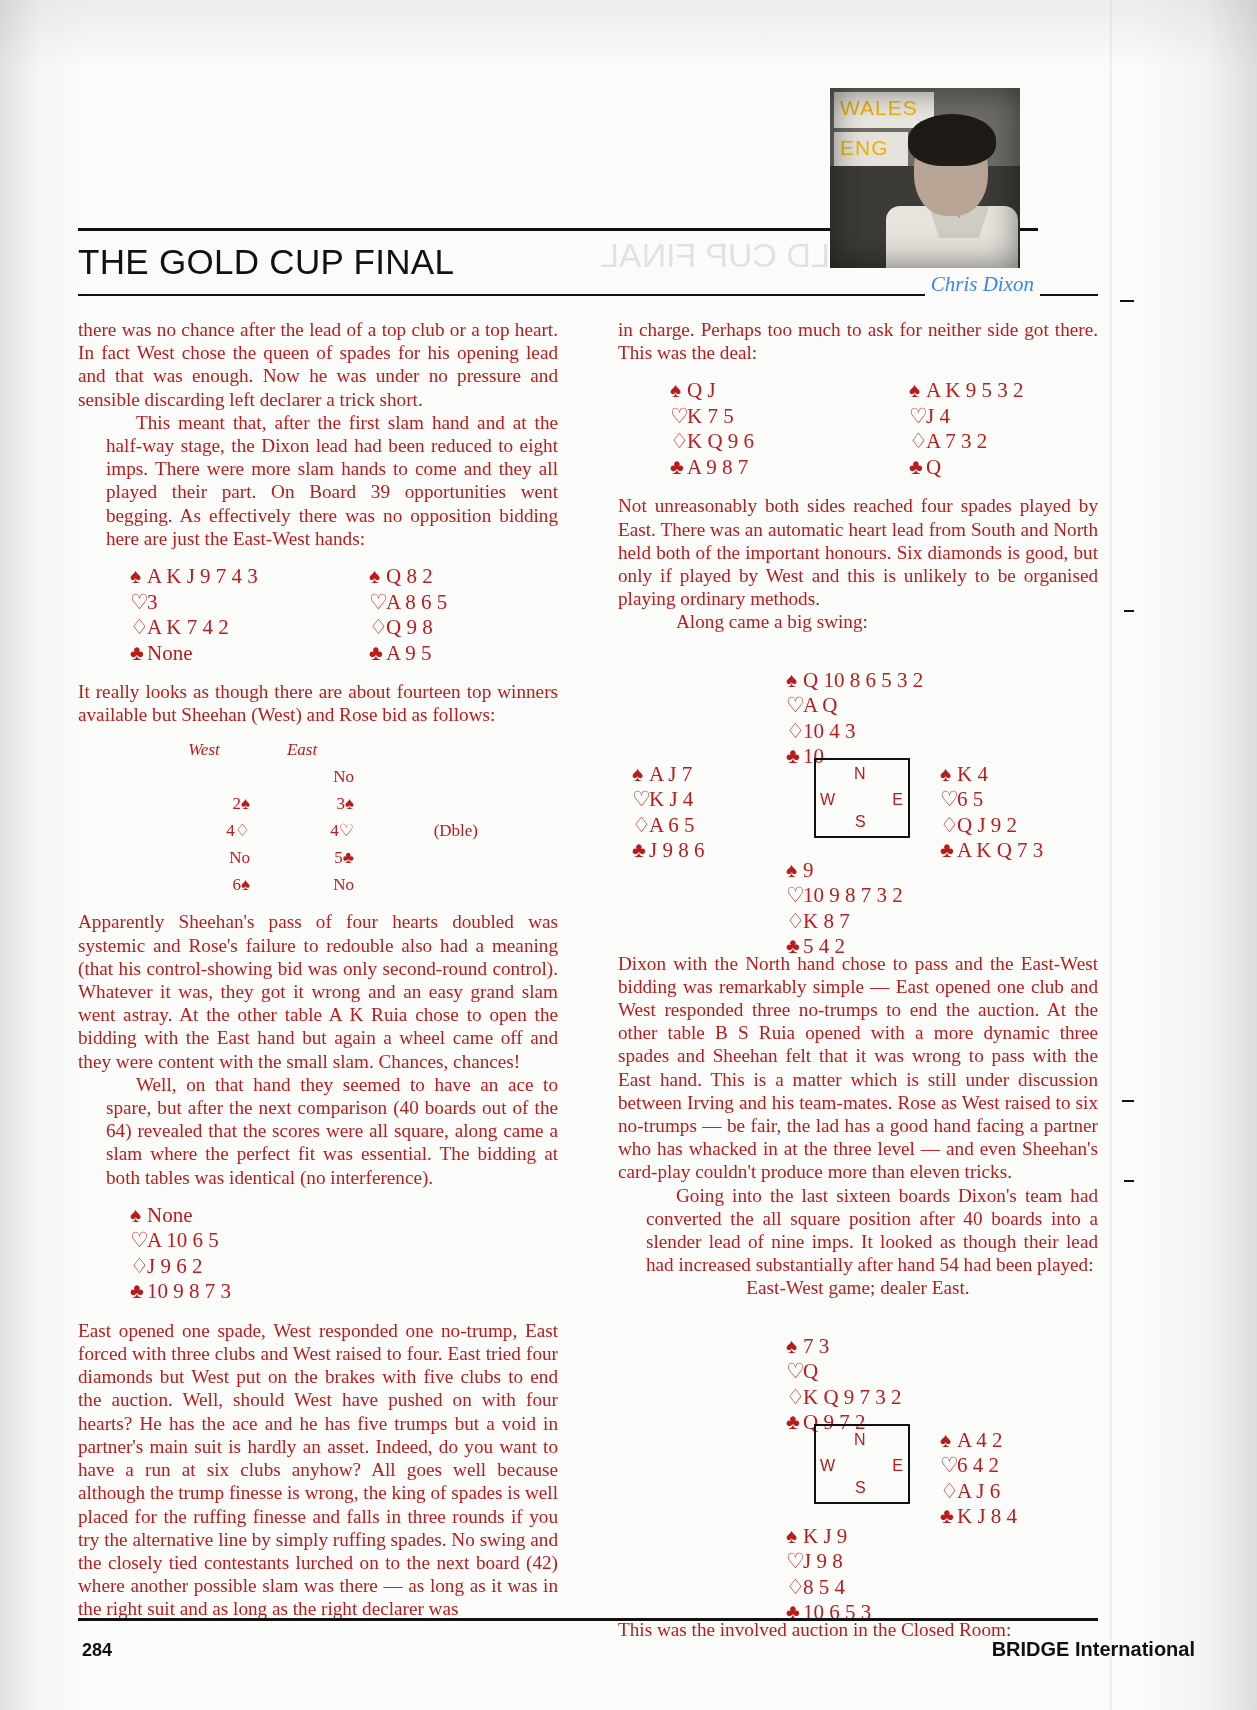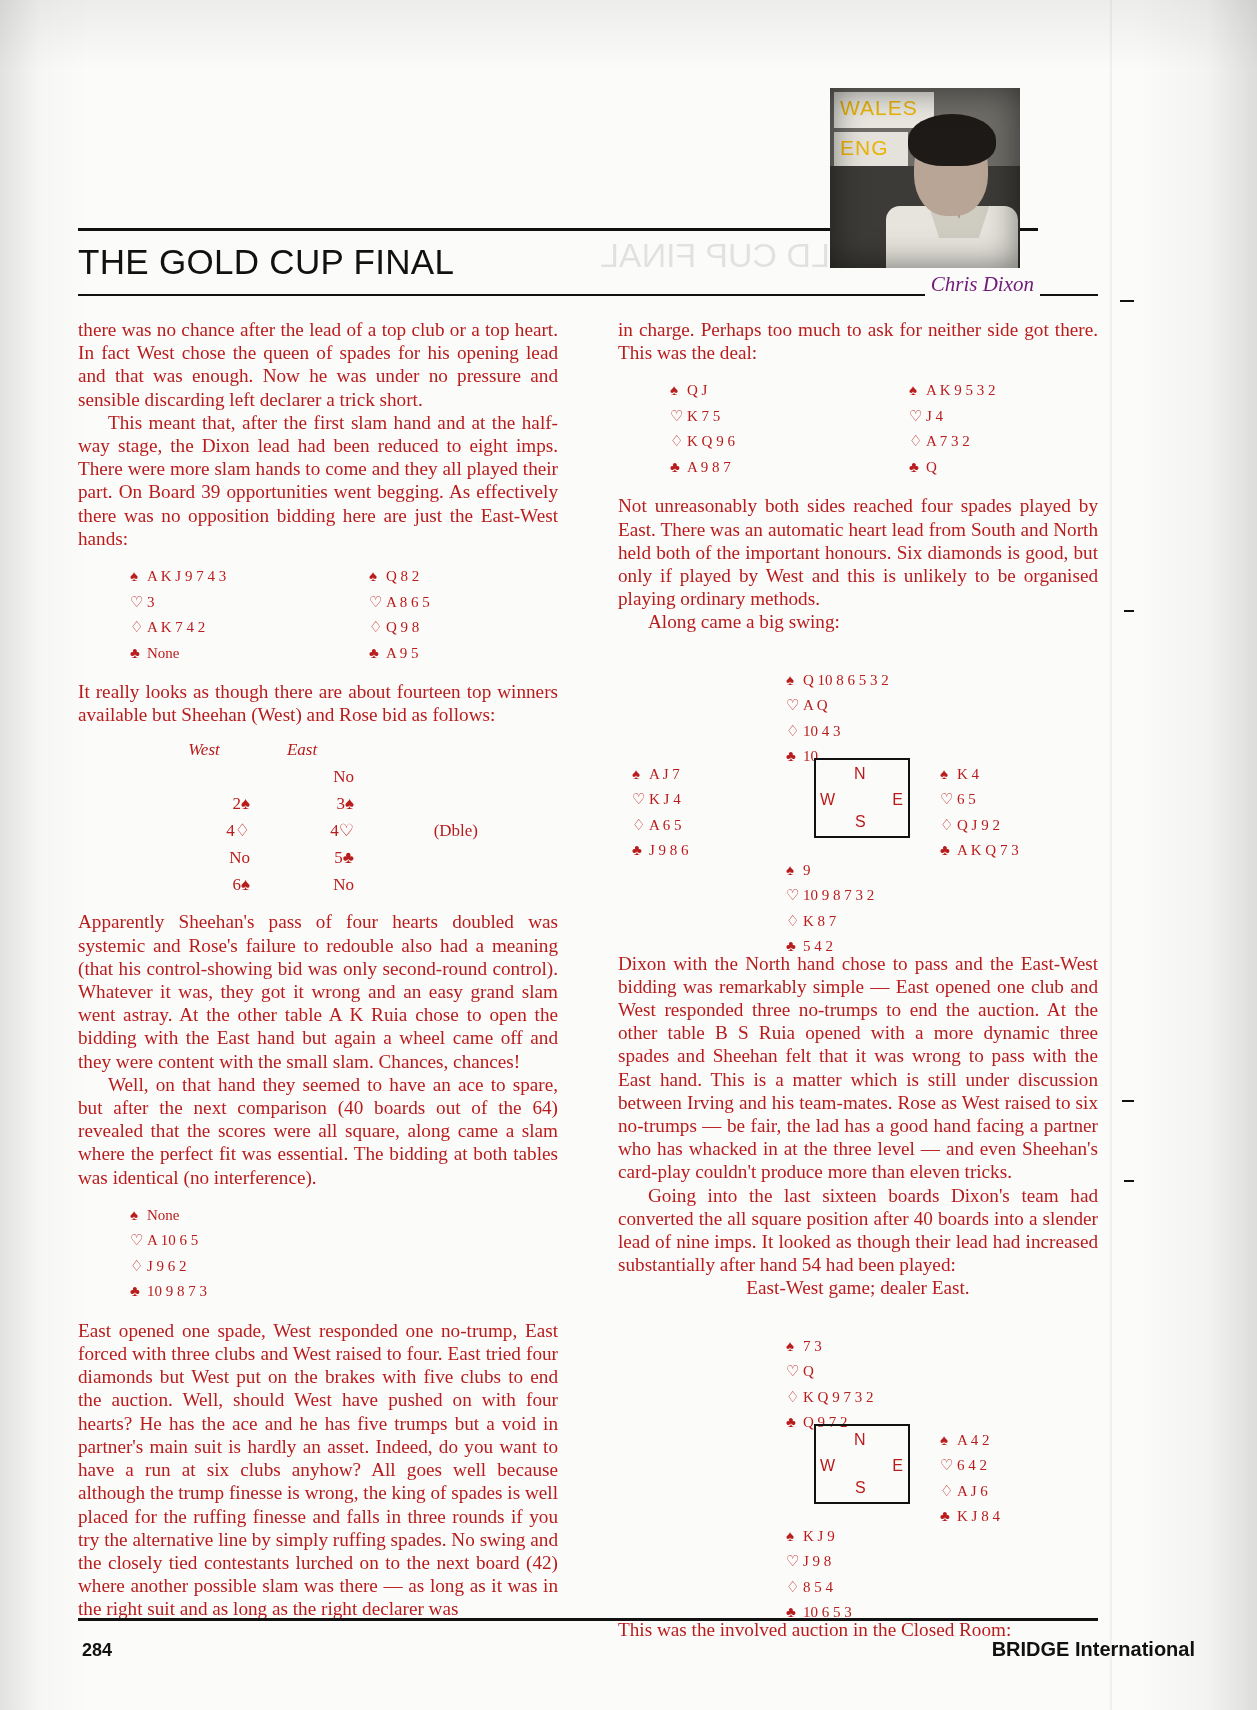--- a/index.html
+++ b/index.html
@@ -31,21 +31,21 @@
   .rule-top{position:absolute;left:0;top:0;width:960px;height:3px;background:#111;}
   .title{
     position:absolute;left:0;top:14px;
     font-family:"Liberation Sans", sans-serif;
     font-size:35px;letter-spacing:0.3px;color:#111;
   }
   .rule-bot{position:absolute;left:0;top:66px;width:1020px;height:2px;background:#111;}
   .byline{
     position:absolute;right:58px;top:44px;
     font-family:"Liberation Serif", serif;
-    font-style:italic;font-size:21px;color:#701a75;
+    font-style:italic;font-size:21px;color:#3b82f6;
     background:#fbfbfa;padding:0 6px;
   }
   .photo{
     position:absolute;left:752px;top:-140px;width:190px;height:180px;
     background:#4a4a48;overflow:hidden;
   }
   .photo .sky{position:absolute;left:0;top:0;width:190px;height:78px;background:#6d6c67;}
   .photo .sign{position:absolute;left:4px;top:4px;width:100px;height:36px;background:#e9e7e0;}
   .photo .sign2{position:absolute;left:4px;top:44px;width:74px;height:34px;background:#e4e2da;}
   .photo .signtxt{
@@ -77,27 +77,27 @@
     position:absolute;color:rgba(0,0,0,0.10);
     font-family:"Liberation Sans", sans-serif;font-size:34px;
     transform:scaleX(-1);pointer-events:none;
   }
 
   
   .col{position:absolute;top:318px;width:480px;font-size:19.2px;line-height:23.2px;color:#b91c1c;text-align:justify;}
   .colL{left:0;}
   .colR{left:540px;}
   p{margin:0;}
-  p.ind{text-indent:30px;}
+  p.ind{text-indent:30px;margin-left:28px;}
 
   .hands-2{display:flex;margin:14px 0 14px 0;}
   .hands-2 .h{width:240px;}
   .hands-2 .h.left{padding-left:52px;}
   .hands-2 .h.right{padding-left:50px;}
-  .hand-line{white-space:nowrap;line-height:25.5px;font-size:15px;}
+  .hand-line{white-space:nowrap;line-height:25.5px;font-size:21px;}
   .suit{display:inline-block;width:17px;}
 
   .auction{margin:10px 0 12px 0;}
   .auction table{margin:0 auto;border-collapse:collapse;}
   .auction td{padding:1px 0;font-size:17px;line-height:25px;}
   .auction .c1{width:92px;text-align:right;}
   .auction .c2{width:104px;text-align:right;}
   .auction .c3{width:110px;text-align:right;padding-left:14px;}
   .auction .hdr{font-style:italic;}
   .auction .hdr .c1,.auction .hdr .c2{text-align:center;}

